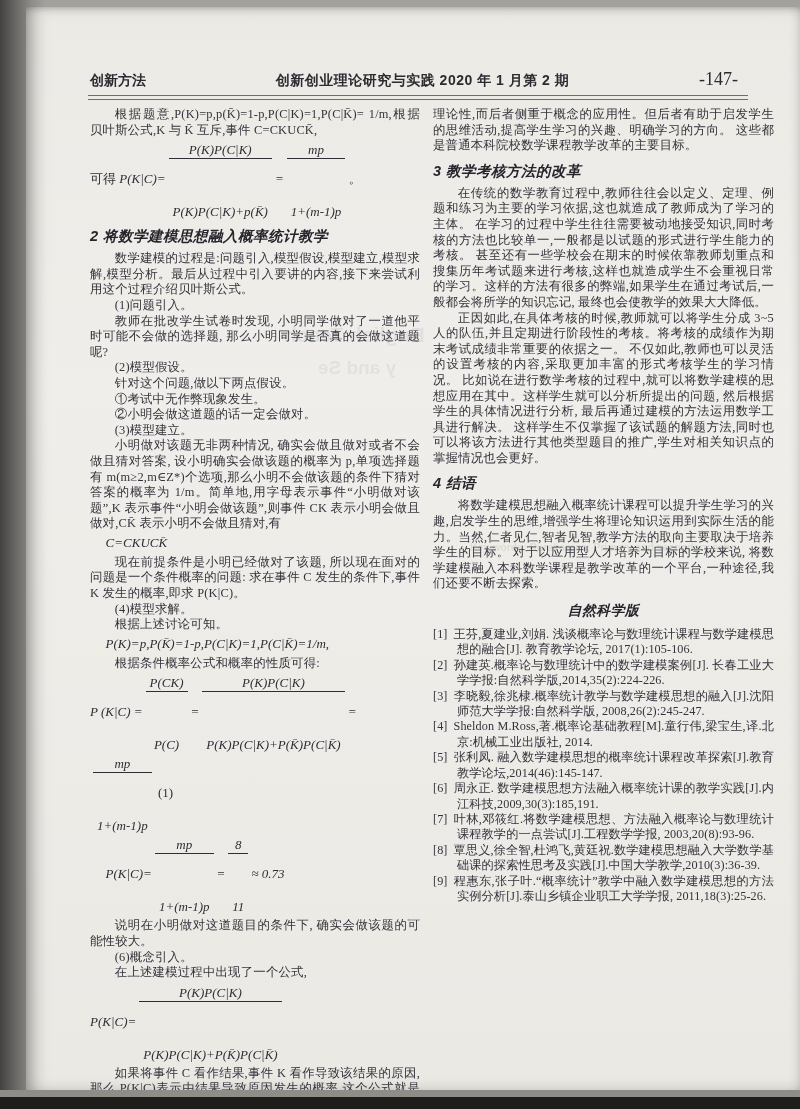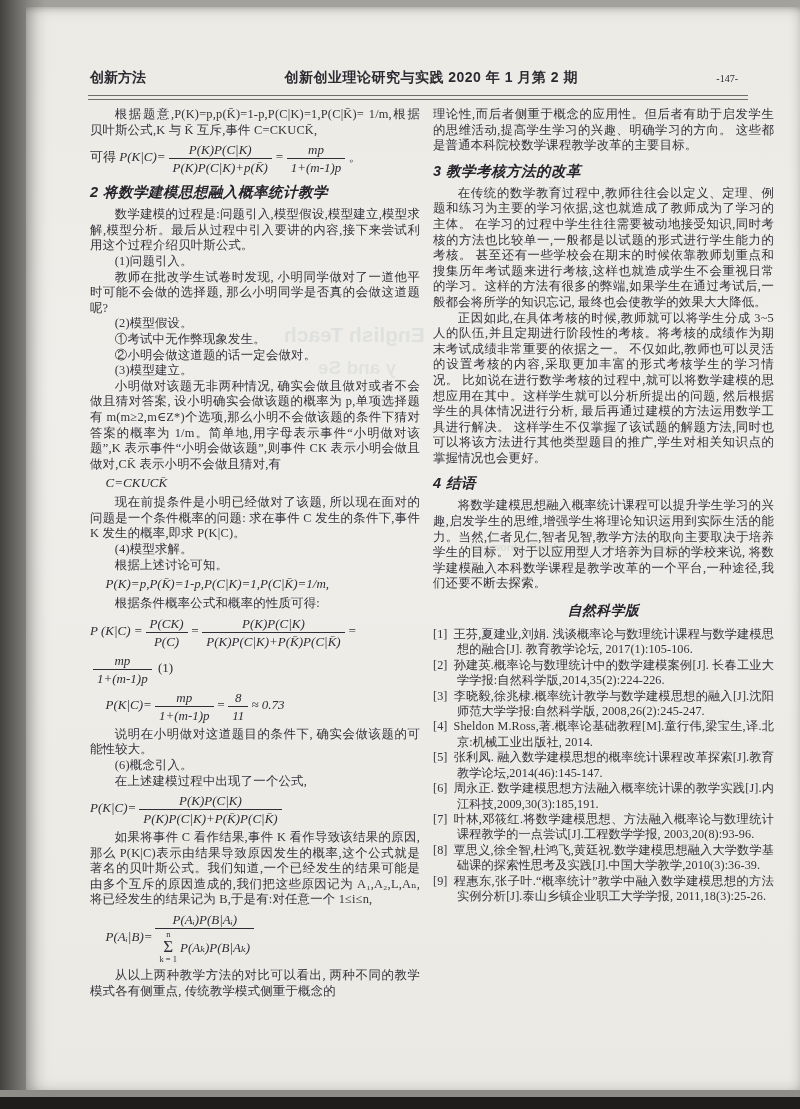--- a/index.html
+++ b/index.html
@@ -21,21 +21,21 @@
   .bottom-strip{position:absolute;left:0;right:0;bottom:12px;height:7px;background:#8f8d88;}
   .bottom-band{position:absolute;left:0;right:0;bottom:0;height:12px;background:#1f1d1b;}
 
   .header{
     position:absolute;left:64px;right:62px;top:62px;
     display:flex;justify-content:space-between;align-items:baseline;
     color:#2b2a30;font-size:14px;
   }
   .hdr-left{font-weight:bold;font-family:"Liberation Sans","DejaVu Sans",sans-serif;}
   .hdr-center{font-weight:bold;font-family:"Liberation Sans","DejaVu Sans",sans-serif;letter-spacing:.5px;}
-  .hdr-right{font-size:10px;}
+  .hdr-right{font-size:18px;}
   .hrule{
     position:absolute;left:62px;right:52px;top:88px;height:3px;
     border-top:1px solid #5a5852;border-bottom:1px solid #5a5852;opacity:.85;
   }
 
   .col{position:absolute;top:100px;color:#34333b;}
   .col-left{left:64px;width:330px;}
   .col-right{left:407px;width:341px;}
 
   .para{
@@ -52,21 +52,21 @@
 
   .formula{
     margin:4px 0;font-size:13px;color:#2f2e36;line-height:1.15;
     margin-left:1.2em;white-space:nowrap;
   }
   .formula.flush{margin-left:0;}
   .mi{font-style:italic;font-family:"Liberation Serif","DejaVu Serif",serif;}
   .mc{font-style:normal;}
   .frac{display:inline-block;vertical-align:middle;text-align:center;margin:0 3px;font-style:italic;}
   .frac .num{display:block;padding:0 4px 1px;border-bottom:1px solid #2f2e36;line-height:15px;}
-  .frac .den{display:block;padding:1px 4px 0;line-height:15px;}
+  .frac .den{display:block;padding:1px 4px 0;line-height:15px;margin-top:44px;}
   .den.sumden{display:flex;align-items:center;justify-content:center;gap:3px;}
   .sigma{display:inline-block;text-align:center;line-height:1;font-style:normal;}
   .sigma .sup{display:block;font-size:8.5px;line-height:9px;}
   .sigma .sym{display:block;font-size:17px;line-height:16px;}
   .sigma .sub{display:block;font-size:8.5px;line-height:9px;}
 
   .ref{
     font-size:12.2px;line-height:15.4px;text-align:justify;
     padding-left:24px;text-indent:-24px;margin:0;letter-spacing:.1px;
   }
@@ -100,20 +100,21 @@
     <div class="ghost g3">Key words: Rural areas; Primary and secondary scho</div>
 
     <div class="col col-left" id="col-left">
         <p class="para">根据题意,P(K)=p,p(K̄)=1-p,P(C|K)=1,P(C|K̄)= 1/m,根据贝叶斯公式,K 与 K̄ 互斥,事件 C=CKUCK̄,</p>
         <div class="formula flush"><span class="mc">可得 </span><span class="mi">P(K|C)=</span><span class="frac"><span class="num">P(K)P(C|K)</span><span class="den">P(K)P(C|K)+p(K̄)</span></span><span class="mi">=</span><span class="frac"><span class="num">mp</span><span class="den">1+(m-1)p</span></span><span class="mc">。</span></div>
         <div class="h">2 将数学建模思想融入概率统计教学</div>
         <p class="para">数学建模的过程是:问题引入,模型假设,模型建立,模型求解,模型分析。最后从过程中引入要讲的内容,接下来尝试利用这个过程介绍贝叶斯公式。</p>
         <p class="para">(1)问题引入。</p>
         <p class="para">教师在批改学生试卷时发现, 小明同学做对了一道他平时可能不会做的选择题, 那么小明同学是否真的会做这道题呢?</p>
         <p class="para">(2)模型假设。</p>
+        <p class="para">针对这个问题,做以下两点假设。</p>
         <p class="para">①考试中无作弊现象发生。</p>
         <p class="para">②小明会做这道题的话一定会做对。</p>
         <p class="para">(3)模型建立。</p>
         <p class="para">小明做对该题无非两种情况, 确实会做且做对或者不会做且猜对答案, 设小明确实会做该题的概率为 p,单项选择题有 m(m≥2,m∈Z*)个选项,那么小明不会做该题的条件下猜对答案的概率为 1/m。简单地,用字母表示事件“小明做对该题”,K 表示事件“小明会做该题”,则事件 CK 表示小明会做且做对,CK̄ 表示小明不会做且猜对,有</p>
         <div class="formula"><span class="mi">C=CKUCK̄</span></div>
         <p class="para">现在前提条件是小明已经做对了该题, 所以现在面对的问题是一个条件概率的问题: 求在事件 C 发生的条件下,事件 K 发生的概率,即求 P(K|C)。</p>
         <p class="para">(4)模型求解。</p>
         <p class="para">根据上述讨论可知。</p>
         <div class="formula"><span class="mi">P(K)=p,P(K̄)=1-p,P(C|K)=1,P(C|K̄)=1/m,</span></div>
         <p class="para">根据条件概率公式和概率的性质可得:</p>

